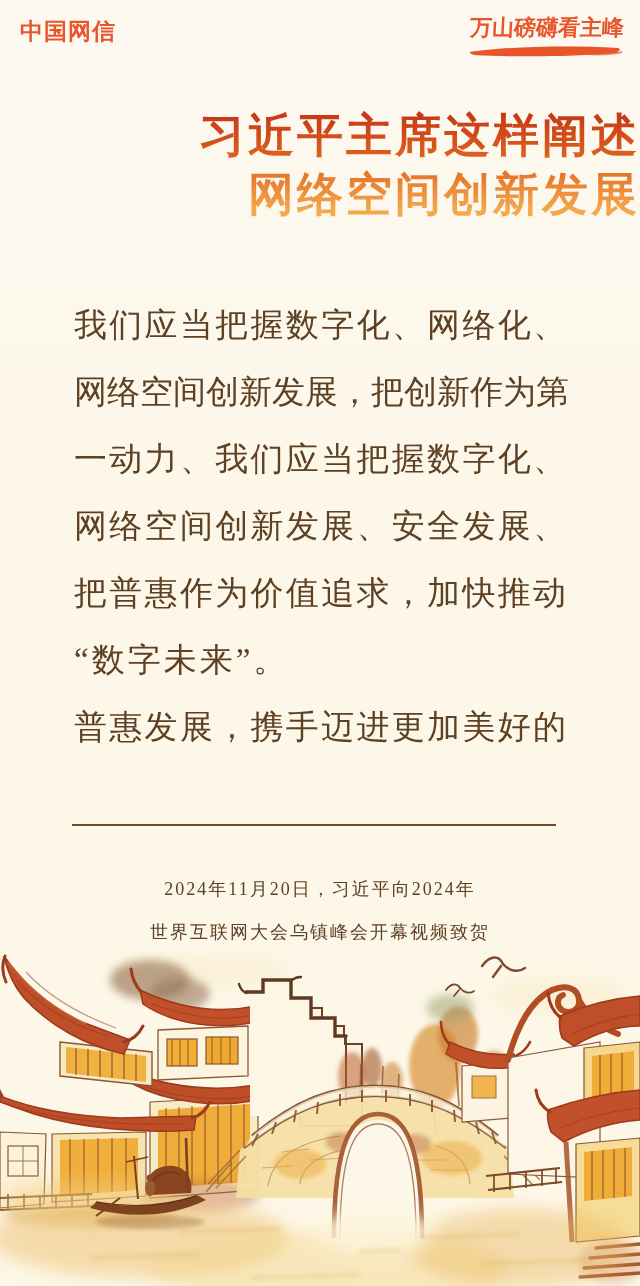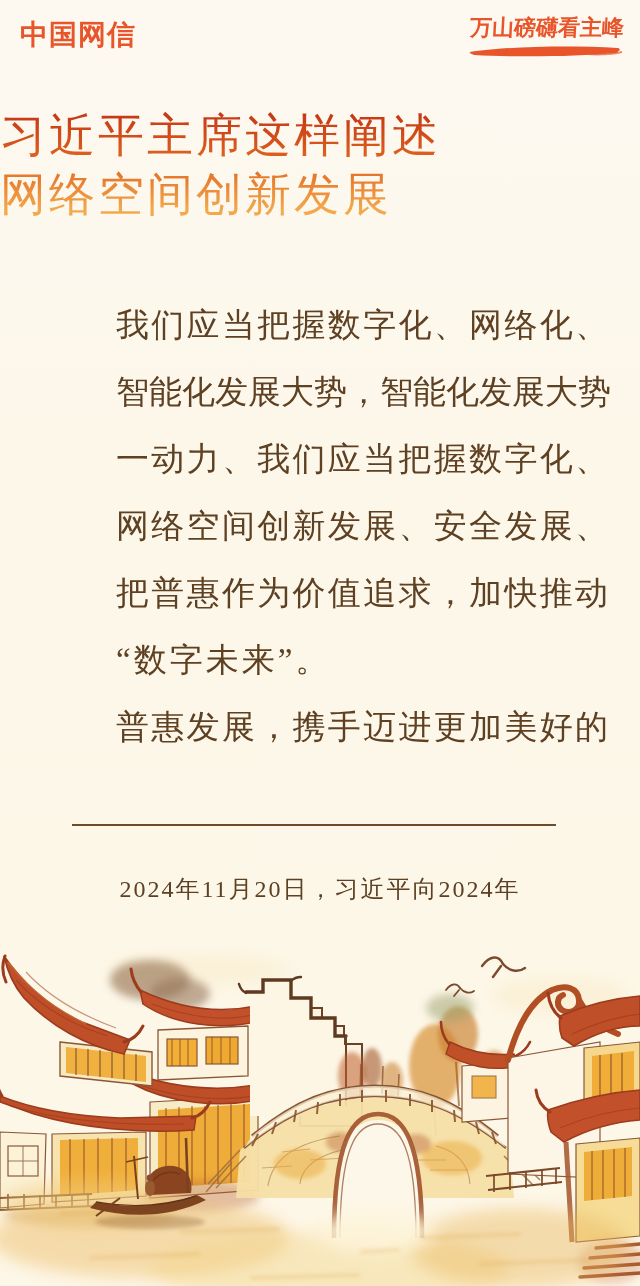--- a/index.html
+++ b/index.html
@@ -7,52 +7,52 @@
     width:640px;height:1286px;position:relative;overflow:hidden;
     background:#fdf8ec;
     font-family:"Liberation Serif","DejaVu Serif",serif;
   }
   .poster{position:absolute;inset:0;background:linear-gradient(180deg,#fdf9f1 0%,#fdf7e9 40%,#fdf7e8 100%);}
 
   
   .logo{
     position:absolute;top:16px;left:20px;
     font-family:"Liberation Sans","DejaVu Sans",sans-serif;
-    font-weight:bold;font-size:28px;letter-spacing:1px;color:#e8552a;
+    font-weight:bold;font-size:23px;letter-spacing:1px;color:#e8552a;
   }
   .slogan-wrap{position:absolute;top:13px;right:16px;width:156px;text-align:right;}
   .slogan{
     font-family:"Liberation Sans","DejaVu Sans",sans-serif;
     font-weight:bold;font-size:22px;color:#e8552a;letter-spacing:0px;
     display:inline-block;transform:skewX(-3deg);
   }
   .slogan-underline{display:block;margin-top:1px;}
 
   
   .title{
-    position:absolute;top:106px;left:0;width:640px;text-align:left;
-    font-weight:normal;font-size:46px;line-height:59px;letter-spacing:3px;
+    position:absolute;top:106px;left:0;width:640px;text-align:right;
+    font-weight:bold;font-size:46px;line-height:59px;letter-spacing:3px;
     background:linear-gradient(180deg,#c63a17 8%,#e1661f 48%,#f3a84c 88%);
     -webkit-background-clip:text;background-clip:text;color:transparent;
   }
 
   
-  .quote{position:absolute;top:292px;left:74px;width:492px;color:#5e4023;margin-left:42px;}
+  .quote{position:absolute;top:292px;left:74px;width:492px;color:#5e4023;}
   .qline{
     height:67px;line-height:67px;font-size:33px;
     text-align:justify;text-align-last:justify;
     white-space:nowrap;
   }
   .qline.last{text-align:left;text-align-last:left;letter-spacing:3px;}
 
   
   .divider{position:absolute;top:824px;left:72px;width:484px;border-top:2px solid #6d4c2c;}
   .dateblock{
     position:absolute;top:868px;left:0;width:640px;text-align:center;
-    color:#5e4023;font-size:24px;line-height:43px;letter-spacing:2px;
+    color:#5e4023;font-size:18px;line-height:43px;letter-spacing:2px;
   }
 
   
   .scene{position:absolute;left:0;bottom:0;width:640px;height:340px;}
 </style>
 </head>
 <body>
 
 <div class="poster">
 
@@ -66,32 +66,33 @@
     </svg>
   </div>
 
   <div class="title">
     <div>习近平主席这样阐述</div>
     <div>网络空间创新发展</div>
   </div>
 
   <div class="quote">
     <div class="qline">我们应当把握数字化、网络化、</div>
-    <div class="qline">智能化发展大势，智能化发展大势</div>
+    <div class="qline">网络空间创新发展，把创新作为第</div>
     <div class="qline">一动力、我们应当把握数字化、</div>
     <div class="qline">网络空间创新发展、安全发展、</div>
     <div class="qline">把普惠作为价值追求，加快推动</div>
     <div class="qline last">“数字未来”。</div>
     <div class="qline">普惠发展，携手迈进更加美好的</div>
   </div>
 
   <div class="divider"></div>
 
   <div class="dateblock">
     <div>2024年11月20日，习近平向2024年</div>
+    <div>世界互联网大会乌镇峰会开幕视频致贺</div>
   </div>
 
   <svg class="scene" viewBox="0 0 640 340">
     <defs>
       <filter id="b2" x="-40%" y="-40%" width="180%" height="180%">
           <feGaussianBlur stdDeviation="2"></feGaussianBlur>
         </filter>
       <filter id="b4" x="-60%" y="-60%" width="220%" height="220%">
           <feGaussianBlur stdDeviation="4"></feGaussianBlur>
         </filter>

